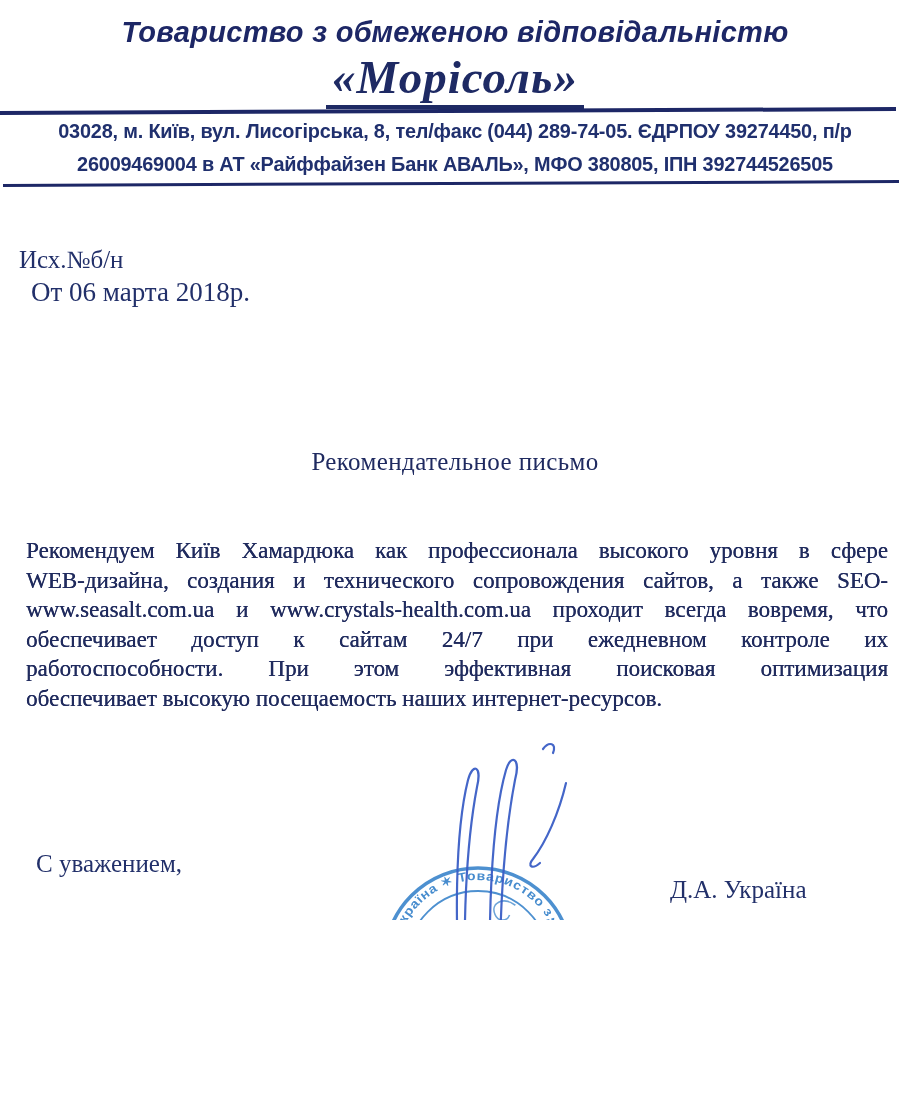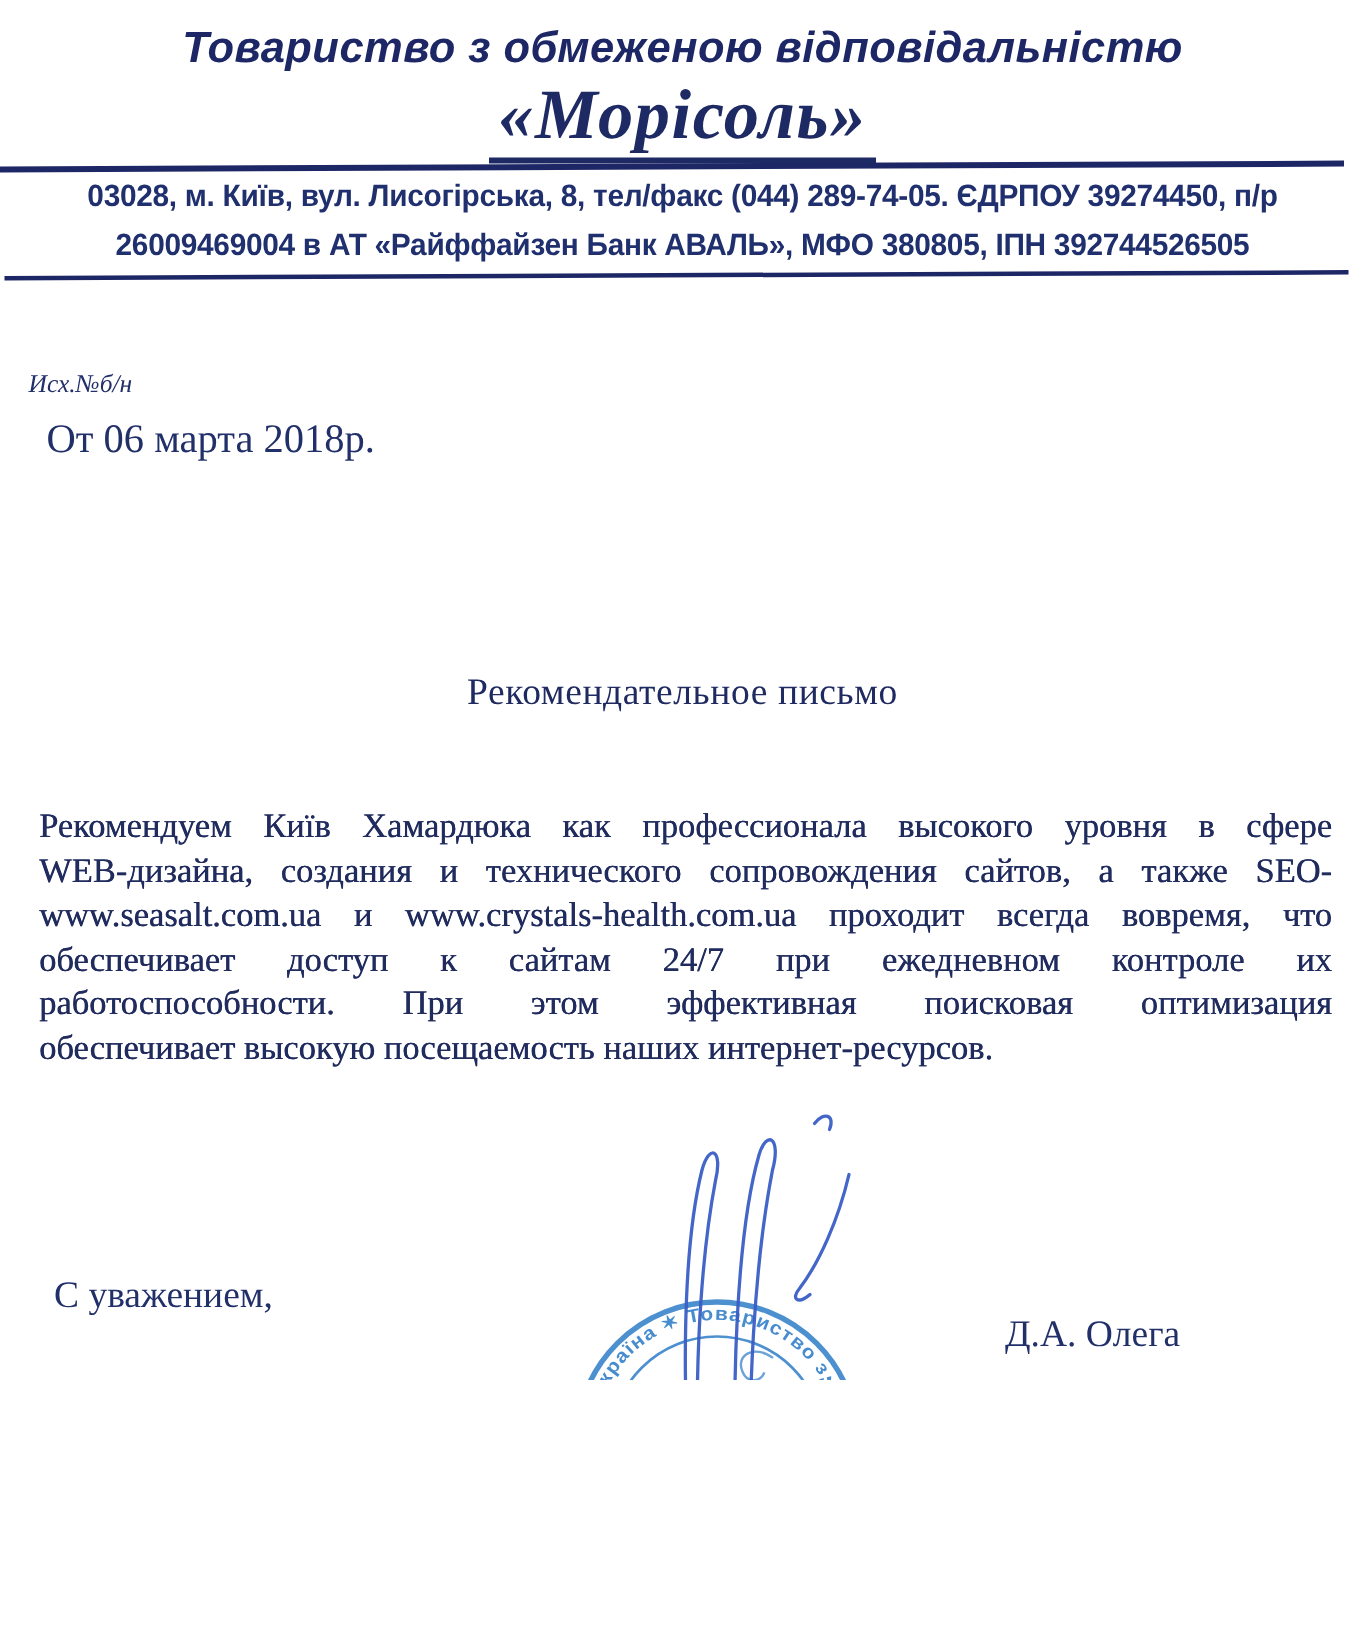--- a/index.html
+++ b/index.html
@@ -50,21 +50,21 @@
     font-family: "Liberation Sans", sans-serif;
     font-weight: bold;
     font-size: 20.5px; letter-spacing: -0.2px;
     color: #20306e;
     transform: scaleX(0.97);
   }
   .addr-1 { top: 119px; }
   .addr-2 { top: 152px; }
 
   
-  .ref-no   { top: 246px; left: 19px; font-size: 17px; font-style: italic; }
+  .ref-no   { top: 246px; left: 19px; font-size: 25px; }
   .ref-date { top: 277px; left: 19px; font-size: 27px; margin-left: 12px; }
 
   
   .letter-title {
     top: 448px; left: 0; width: 100%;
     text-align: center;
     font-size: 25px; letter-spacing: 0.4px;
     color: #1f2a60;
   }
 
@@ -116,21 +116,21 @@
   <div class="abs letter-body">
     <div class="body-line">Рекомендуем Київ Хамардюка как профессионала высокого уровня в сфере</div>
     <div class="body-line">WEB-дизайна, создания и технического сопровождения сайтов, а также SEO-</div>
     <div class="body-line">www.seasalt.com.ua и www.crystals-health.com.ua проходит всегда вовремя, что</div>
     <div class="body-line">обеспечивает доступ к сайтам 24/7 при ежедневном контроле их</div>
     <div class="body-line">работоспособности. При этом эффективная поисковая оптимизация</div>
     <div class="body-line last">обеспечивает высокую посещаемость наших интернет-ресурсов.</div>
   </div>
 
   <div class="abs closing-salutation">С уважением,</div>
-  <div class="abs signer-name">Д.А. Олега</div>
+  <div class="abs signer-name">Д.А. Україна</div>
 
   <svg class="abs stamp" viewBox="0 0 220 220">
     <g stroke="#2e7dc8" fill="none" opacity="0.85">
       <circle cx="110" cy="110" r="94" stroke-width="3.6"></circle>
       <circle cx="110" cy="110" r="71" stroke-width="1.8"></circle>
     </g>
     <defs>
       <path id="ringPath" d="M 28,110 A 82,82 0 1,1 192,110 A 82,82 0 1,1 28,110"></path>
     </defs>
     <g transform="rotate(-28 110 110)" opacity="0.88">

